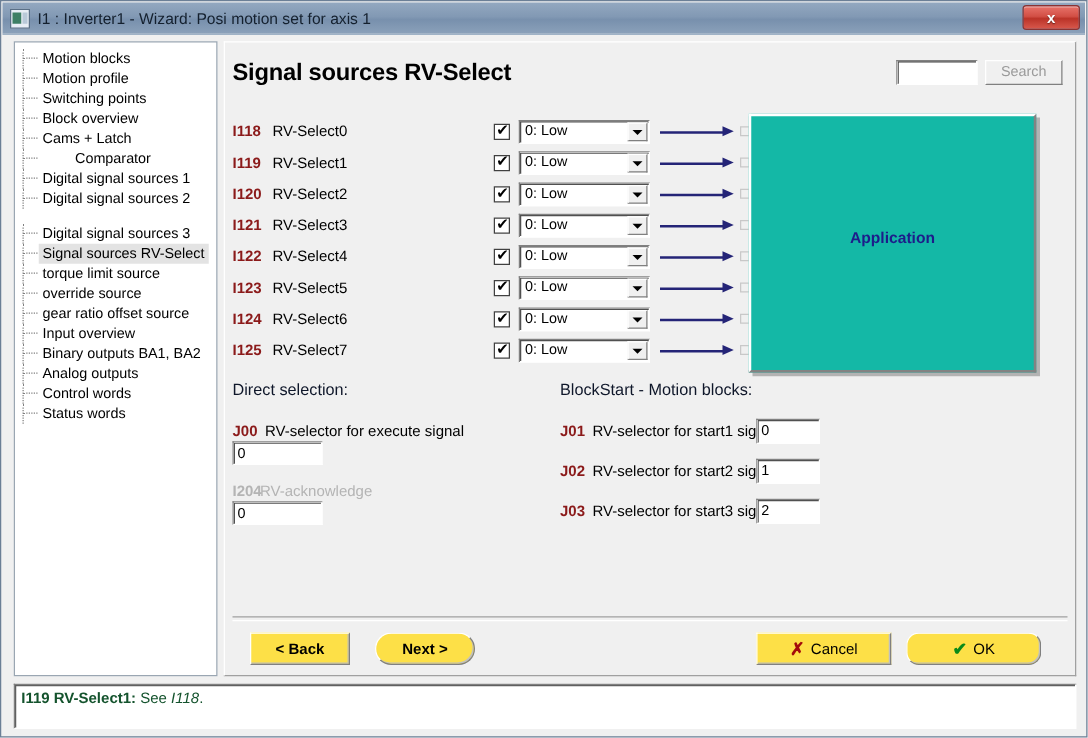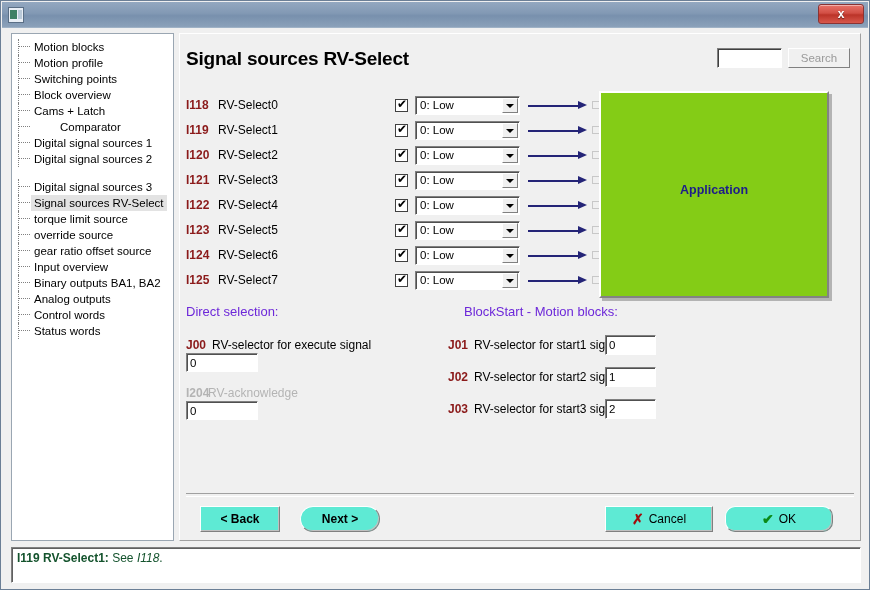--- a/index.html
+++ b/index.html
@@ -268,45 +268,45 @@
     background: #f0f0f0;
     border: 1px solid #c8c8c8;
     box-sizing: border-box;
   }
 
   
   #application-panel {
     position: absolute;
     left: 419px; top: 57px;
     width: 230px; height: 207px;
-    background: #84cc16;
+    background: #14b8a6;
     border: 2px solid;
     border-color: #ffffff #838383 #838383 #ffffff;
     box-shadow: 3px 3px 0 rgba(130,130,130,.55);
     box-sizing: border-box;
   }
   #application-label {
     position: absolute;
     left: 0; right: 0;
     top: 90px;
     text-align: center;
     font-size: 12.5px;
     font-weight: bold;
     color: #1d1d8a;
   }
 
   
   .section-heading {
     position: absolute;
     font-size: 13px;
-    color: #6d28d9;
+    color: #0f172a;
     font-weight: normal;
   }
   #direct-heading { left: 6px; top: 270px; }
-  #blockstart-heading { left: 268px; top: 270px; margin-left: 16px; }
+  #blockstart-heading { left: 268px; top: 270px; }
 
   .param-id {
     position: absolute;
     font-size: 12px;
     font-weight: bold;
     color: #8b1a1a;
   }
   .param-id.disabled { color: #b4b4b4; }
   .param-label {
     position: absolute;
@@ -352,21 +352,21 @@
     left: 6px; right: 6px;
     top: 459px;
     height: 2px;
     border-top: 1px solid #a0a0a0;
     border-bottom: 1px solid #ffffff;
   }
   .dlg-button {
     position: absolute;
     top: 472px;
     height: 26px;
-    background: #5eead4;
+    background: #fde047;
     border: 1px solid;
     border-color: #ffffff #808080 #808080 #ffffff;
     box-shadow: inset -1px -1px 0 #c0c0c0;
     box-sizing: border-box;
     font-size: 12px;
     font-weight: bold;
     color: #000000;
     text-align: center;
     line-height: 24px;
   }
@@ -404,20 +404,21 @@
   #status-text .code { font-weight: bold; }
   #status-text .ref { font-style: italic; }
 </style>
 </head>
 <body>
 
 <div id="window">
 
   <div id="titlebar">
     <div id="title-icon"></div>
+    <div id="title-text">I1 : Inverter1 - Wizard: Posi motion set for axis 1</div>
     <div id="close-button">
       <span class="glyph">x</span>
     </div>
   </div>
 
   <div id="sidebar">
       <div class="tree-item" style="margin-top: 5px;"><span class="vline"></span><span class="dots"></span><span class="label-box">Motion blocks</span></div>
       <div class="tree-item" style="margin-top: 0px;"><span class="vline"></span><span class="dots"></span><span class="label-box">Motion profile</span></div>
       <div class="tree-item" style="margin-top: 0px;"><span class="vline"></span><span class="dots"></span><span class="label-box">Switching points</span></div>
       <div class="tree-item" style="margin-top: 0px;"><span class="vline"></span><span class="dots"></span><span class="label-box">Block overview</span></div>

